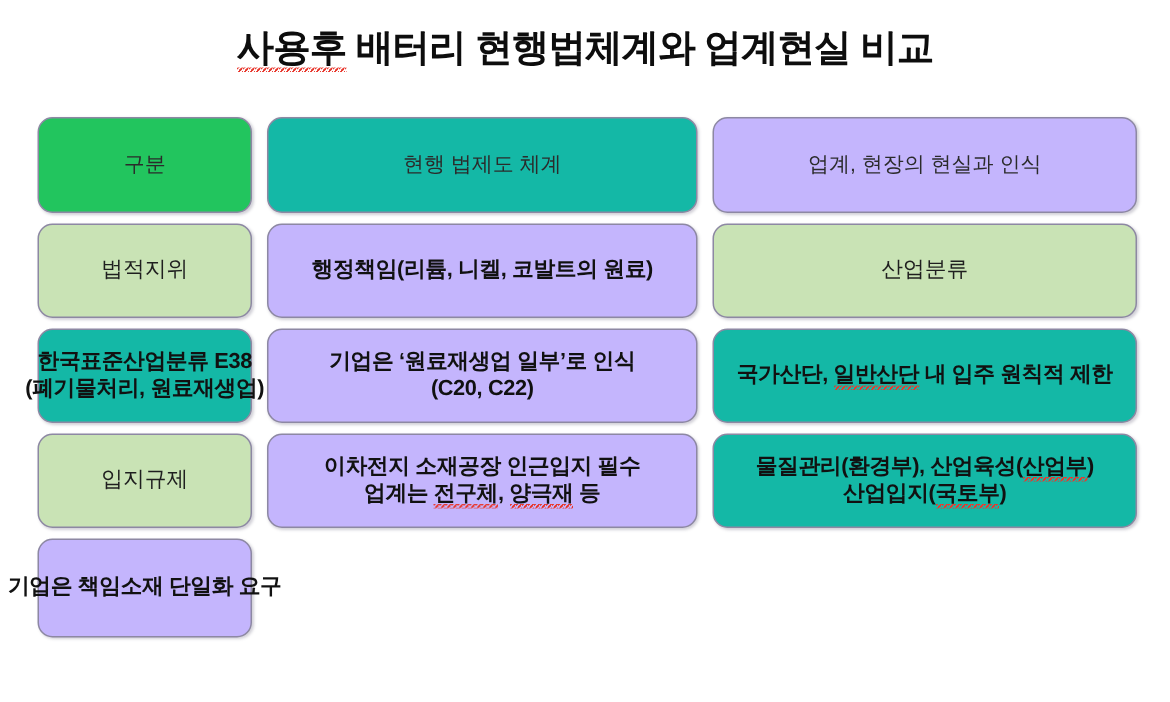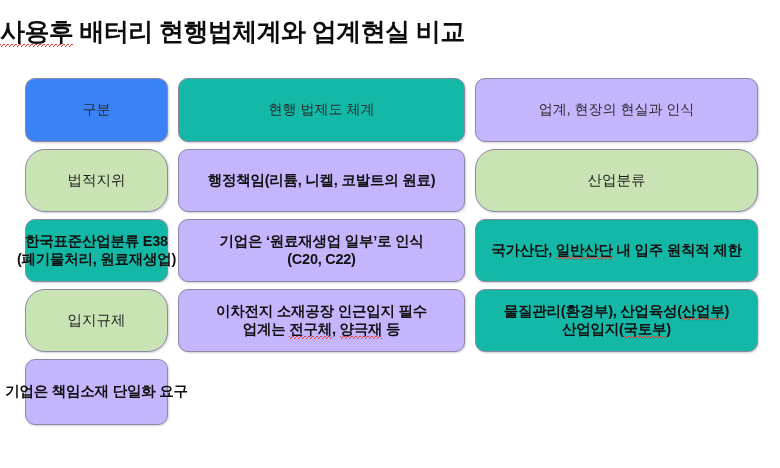--- a/index.html
+++ b/index.html
@@ -23,21 +23,21 @@
 
   
   .title-wrap {
     position: absolute;
     left: 0;
     top: 0;
     width: 780px;
     height: 62px;
     display: flex;
     align-items: center;
-    justify-content: flex-start;
+    justify-content: center;
   }
   .title {
     font-size: 25px;
     font-weight: bold;
     color: #0d0d0d;
     letter-spacing: -0.6px;
     white-space: nowrap;
   }
   .sp {
     
@@ -73,35 +73,34 @@
     align-items: center;
     justify-content: center;
     text-align: center;
     padding: 2px 8px;
     line-height: 1.24;
     color: #1a1a1a;
     box-shadow: 1px 1px 2px rgba(90, 85, 110, 0.28);
   }
 
   
-  .cell--white   { background: #3b82f6; }
+  .cell--white   { background: #22c55e; }
   .cell--green   { background: #c9e3b5; }
   .cell--gray    { background: #14b8a6; }
   .cell--blue    { background: #c4b5fd; }
 
   .cell--head {
     font-size: 14px;
     font-weight: normal;
     color: #2b2b2b;
   }
   .cell--label {
     font-size: 14.5px;
     font-weight: normal;
     color: #1f1f1f;
-    border-radius: 20px;
   }
   .cell--body {
     font-size: 14.5px;
     font-weight: bold;
     color: #111111;
     letter-spacing: -0.25px;
   }
 
   .lines {
     display: block;

